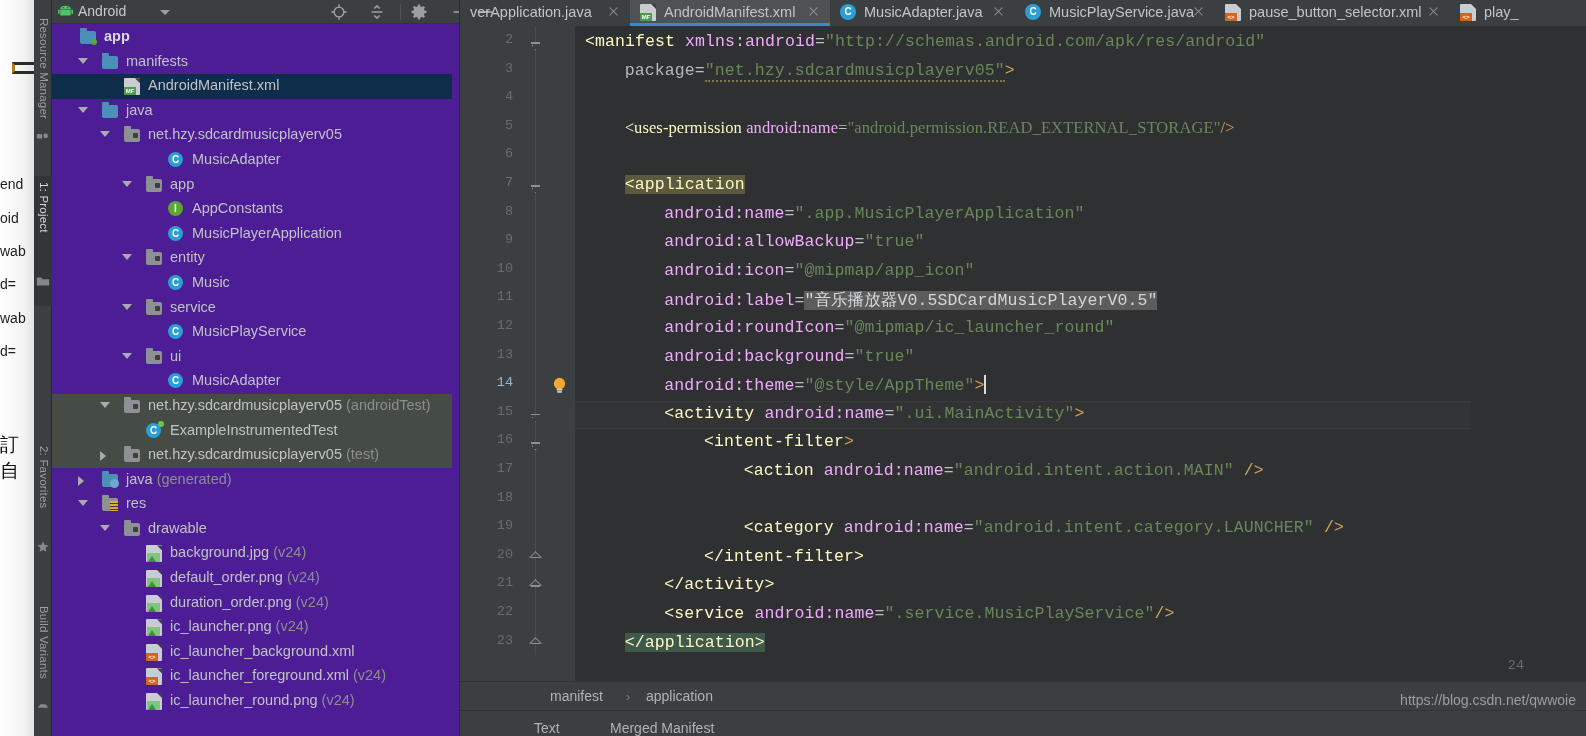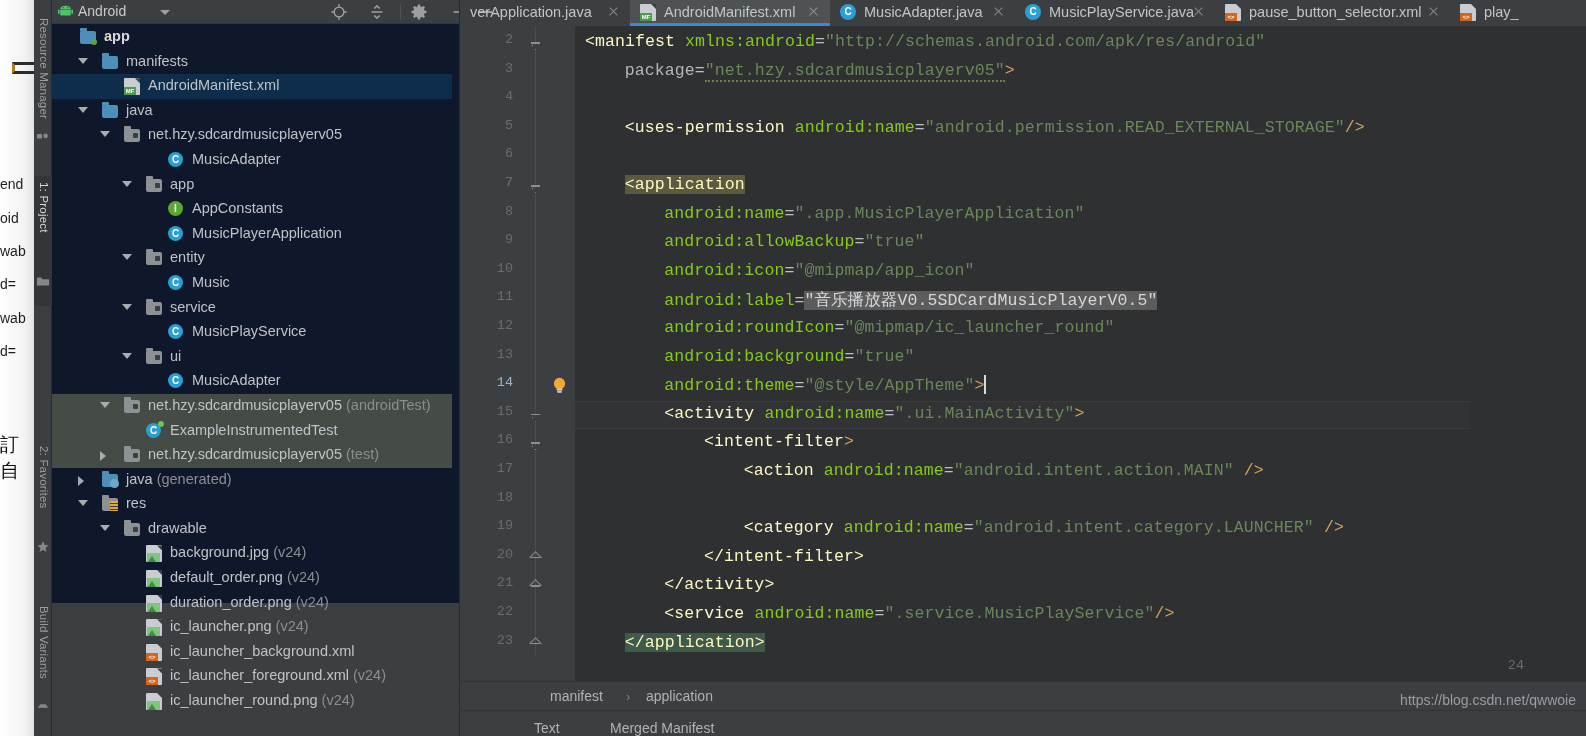--- a/index.html
+++ b/index.html
@@ -24,22 +24,22 @@
   .toolstrip { position:absolute; left:34px; top:0; width:18px; height:736px;
                background:#3c3f41; border-right:1px solid #2b2b2b; }
   .vlabel { position:absolute; left:-26px; width:auto; transform-origin:left top;
             transform:rotate(90deg); white-space:nowrap;
             font-size:11.5px; color:#9a9da1; letter-spacing:.2px; }
   .vitem { position:absolute; left:0; width:18px; }
   .vitem.active { background:#333639; }
   .vicon { position:absolute; left:2px; width:14px; height:14px; opacity:.78; }
 
   
-  .project-panel { position:absolute; left:52px; top:0; width:408px; height:603px;
-                   background:#0f172a; }
+  .project-panel { position:absolute; left:52px; top:0; width:408px; height:736px;
+                   background:#4c1d95; }
   .pp-header { position:relative; height:24px; background:#3c3f41;
                border-bottom:1px solid #323436; }
   .pp-title { position:absolute; left:26px; top:3px; font-size:14px; color:#c7c9cb; }
   .droid { position:absolute; left:6px; top:5px; width:15px; height:12px; }
   .chev-down { position:absolute; left:108px; top:10px; width:0;height:0;
                border-left:5px solid transparent;border-right:5px solid transparent;
                border-top:5px solid #9b9ea1; }
   .hdr-icon { position:absolute; top:3px; width:18px; height:18px; opacity:.8; }
   .hdr-sep { position:absolute; top:4px; width:1px; height:16px; background:#515456; }
 
@@ -139,21 +139,21 @@
   .bulb { position:absolute; left:92px; width:15px; height:18px; }
 
   .codearea { position:absolute; left:115px; top:0; right:0; height:655px; }
   .cline { position:absolute; left:0; white-space:pre;
            font-family:"Liberation Mono","DejaVu Sans Mono",monospace;
            font-size:16.5px; letter-spacing:.1px; }
   .caret-band { position:absolute; left:0; top:375px; width:1011px; height:27.5px;
                 background:#323335; border-top:1px solid #3a3b3d;
                 border-bottom:1px solid #3a3b3d; }
   .tag { color:#fef9c3; }
-  .attr { color:#84cc16; }
+  .attr { color:#f0abfc; }
   .attrname { color:#b3b8bd; }
   .eq { color:#bcc0c4; }
   .str { color:#6a8759; }
   .punct { color:#d4a257; }
   .hl { background:#5b5a3e; }
   .hl2 { background:#3f5a4a; }
   .sel { background:#5c5c5c; color:#d4d6d8; }
   .squiggle { border-bottom:2px dotted #7a7a4a; }
 
   .ed-scroll { position:absolute; right:4px; top:0; width:10px; height:655px; }
@@ -582,21 +582,21 @@
         <div class="fold" style="top: 610.6px;">
           <div class="fold-box">
             <div class="fold-arrow-up"></div>
           </div>
         </div>
         <div class="gutter-line" style="top: 635.2px;">24</div>
       </div>
     <div class="codearea" id="codearea">
         <div class="cline" style="top: 6px; left: 10px;"><span class="tag">&lt;manifest</span><span> </span><span class="attr">xmlns:android</span><span class="eq">=</span><span class="str">"http://schemas.android.com/apk/res/android"</span></div>
         <div class="cline" style="top: 34.6px; left: 49.68px;"><span class="attrname">package</span><span class="eq">=</span><span class="str squiggle">"net.hzy.sdcardmusicplayerv05"</span><span class="punct">&gt;</span></div>
-        <div class="cline" style="top: 91.8px; left: 49.68px;"><span class="tag">&lt;uses-permission</span><span> </span><span class="attr">android:name</span><span class="eq">=</span><span class="str">"android.permission.READ_EXTERNAL_STORAGE"</span><span class="punct">/&gt;</span></div>
+        <div class="cline" style="top: 91.8px; left: 49.68px; font-family: Liberation Serif, serif;"><span class="tag">&lt;uses-permission</span><span> </span><span class="attr">android:name</span><span class="eq">=</span><span class="str">"android.permission.READ_EXTERNAL_STORAGE"</span><span class="punct">/&gt;</span></div>
         <div class="cline" style="top: 149px; left: 49.68px;"><span class="tag hl">&lt;application</span></div>
         <div class="cline" style="top: 177.6px; left: 89.36px;"><span class="attr">android:name</span><span class="eq">=</span><span class="str">".app.MusicPlayerApplication"</span></div>
         <div class="cline" style="top: 206.2px; left: 89.36px;"><span class="attr">android:allowBackup</span><span class="eq">=</span><span class="str">"true"</span></div>
         <div class="cline" style="top: 234.8px; left: 89.36px;"><span class="attr">android:icon</span><span class="eq">=</span><span class="str">"@mipmap/app_icon"</span></div>
         <div class="cline" style="top: 263.4px; left: 89.36px;"><span class="attr">android:label</span><span class="eq">=</span><span class="sel">"音乐播放器V0.5SDCardMusicPlayerV0.5"</span></div>
         <div class="cline" style="top: 292px; left: 89.36px;"><span class="attr">android:roundIcon</span><span class="eq">=</span><span class="str">"@mipmap/ic_launcher_round"</span></div>
         <div class="cline" style="top: 320.6px; left: 89.36px;"><span class="attr">android:background</span><span class="eq">=</span><span class="str">"true"</span></div>
         <div class="cline" style="top: 349.2px; left: 89.36px;"><span class="attr">android:theme</span><span class="eq">=</span><span class="str">"@style/AppTheme"</span><span class="punct">&gt;</span><span style="display: inline-block; width: 1.6px; height: 19px; background: rgb(216, 218, 220); vertical-align: -4px;"></span></div>
         <div class="cline" style="top: 377.8px; left: 89.36px;"><span class="tag">&lt;activity</span><span> </span><span class="attr">android:name</span><span class="eq">=</span><span class="str">".ui.MainActivity"</span><span class="punct">&gt;</span></div>
         <div class="cline" style="top: 406.4px; left: 129.04px;"><span class="tag">&lt;intent-filter</span><span class="punct">&gt;</span></div>

